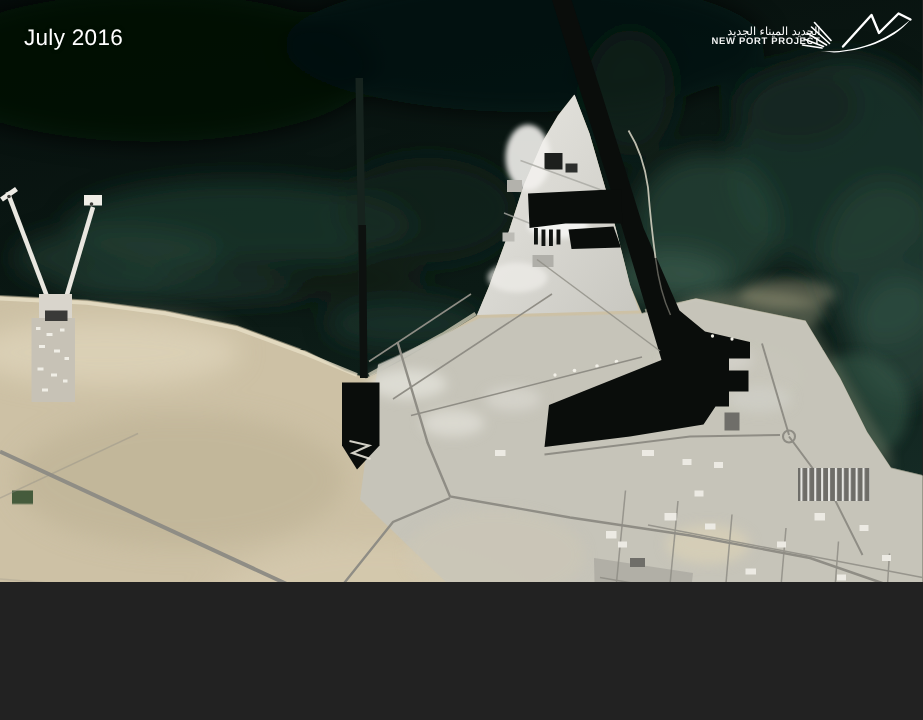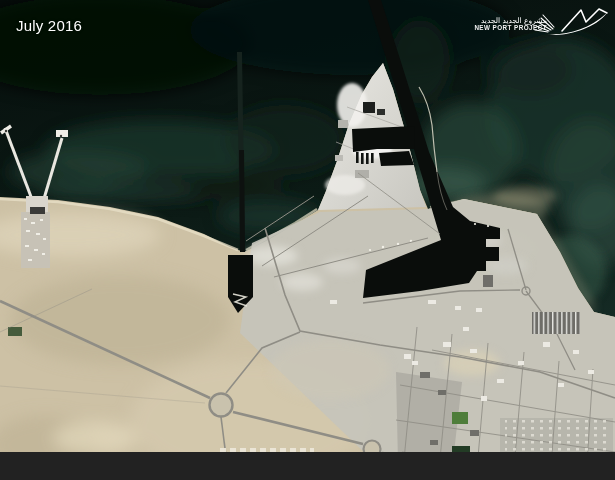--- a/index.html
+++ b/index.html
@@ -1,16 +1,16 @@
 <!DOCTYPE html>
 <html><head>
 <meta charset="utf-8">
 <style>
   html,body{margin:0;padding:0;background:#222;}
-  .canvas{position:relative;width:615px;height:452px;overflow:hidden;
+  .canvas{position:relative;width:615px;height:388px;overflow:hidden;
           font-family:"Liberation Sans",sans-serif;}
   .scene{position:absolute;left:0;top:0;}
   .date-label{position:absolute;left:16px;top:17px;color:#fff;font-size:15px;
               letter-spacing:.2px;text-shadow:0 0 3px rgba(0,0,0,.45);}
   .logo{position:absolute;right:4px;top:4px;width:128px;height:38px;}
   .logo-text{position:absolute;right:64px;top:13px;text-align:right;color:#fff;line-height:1.05;}
   .logo-ar{font-family:"DejaVu Sans",sans-serif;font-size:7.5px;display:block;white-space:nowrap;direction:rtl;}
   .logo-en{font-size:6.3px;letter-spacing:.45px;display:block;white-space:nowrap;font-weight:bold;opacity:.95;}
 </style>
 </head>
@@ -257,18 +257,18 @@
     <path d="M566,29 L585,8 L590,20 L603,7 L611,11" stroke="#ffffff" stroke-width="1.6" fill="none" stroke-linejoin="round" stroke-linecap="round"></path>
     <g stroke="#ffffff" stroke-width="1.1" stroke-linecap="round">
       <line x1="547" y1="13" x2="558" y2="25"></line>
       <line x1="545" y1="16" x2="557" y2="27"></line>
       <line x1="542" y1="20" x2="555" y2="28"></line>
       <line x1="540" y1="24" x2="553" y2="29"></line>
       <line x1="539" y1="28" x2="552" y2="30"></line>
     </g>
   </svg>
   <div class="logo-text">
-    <span class="logo-ar">مشروع الجديد الجديد</span>
+    <span class="logo-ar">الجديد الميناء الجديد</span>
     <span class="logo-en">NEW PORT PROJECT</span>
   </div>
 </div>
 
 </div>
 
 </body></html>

